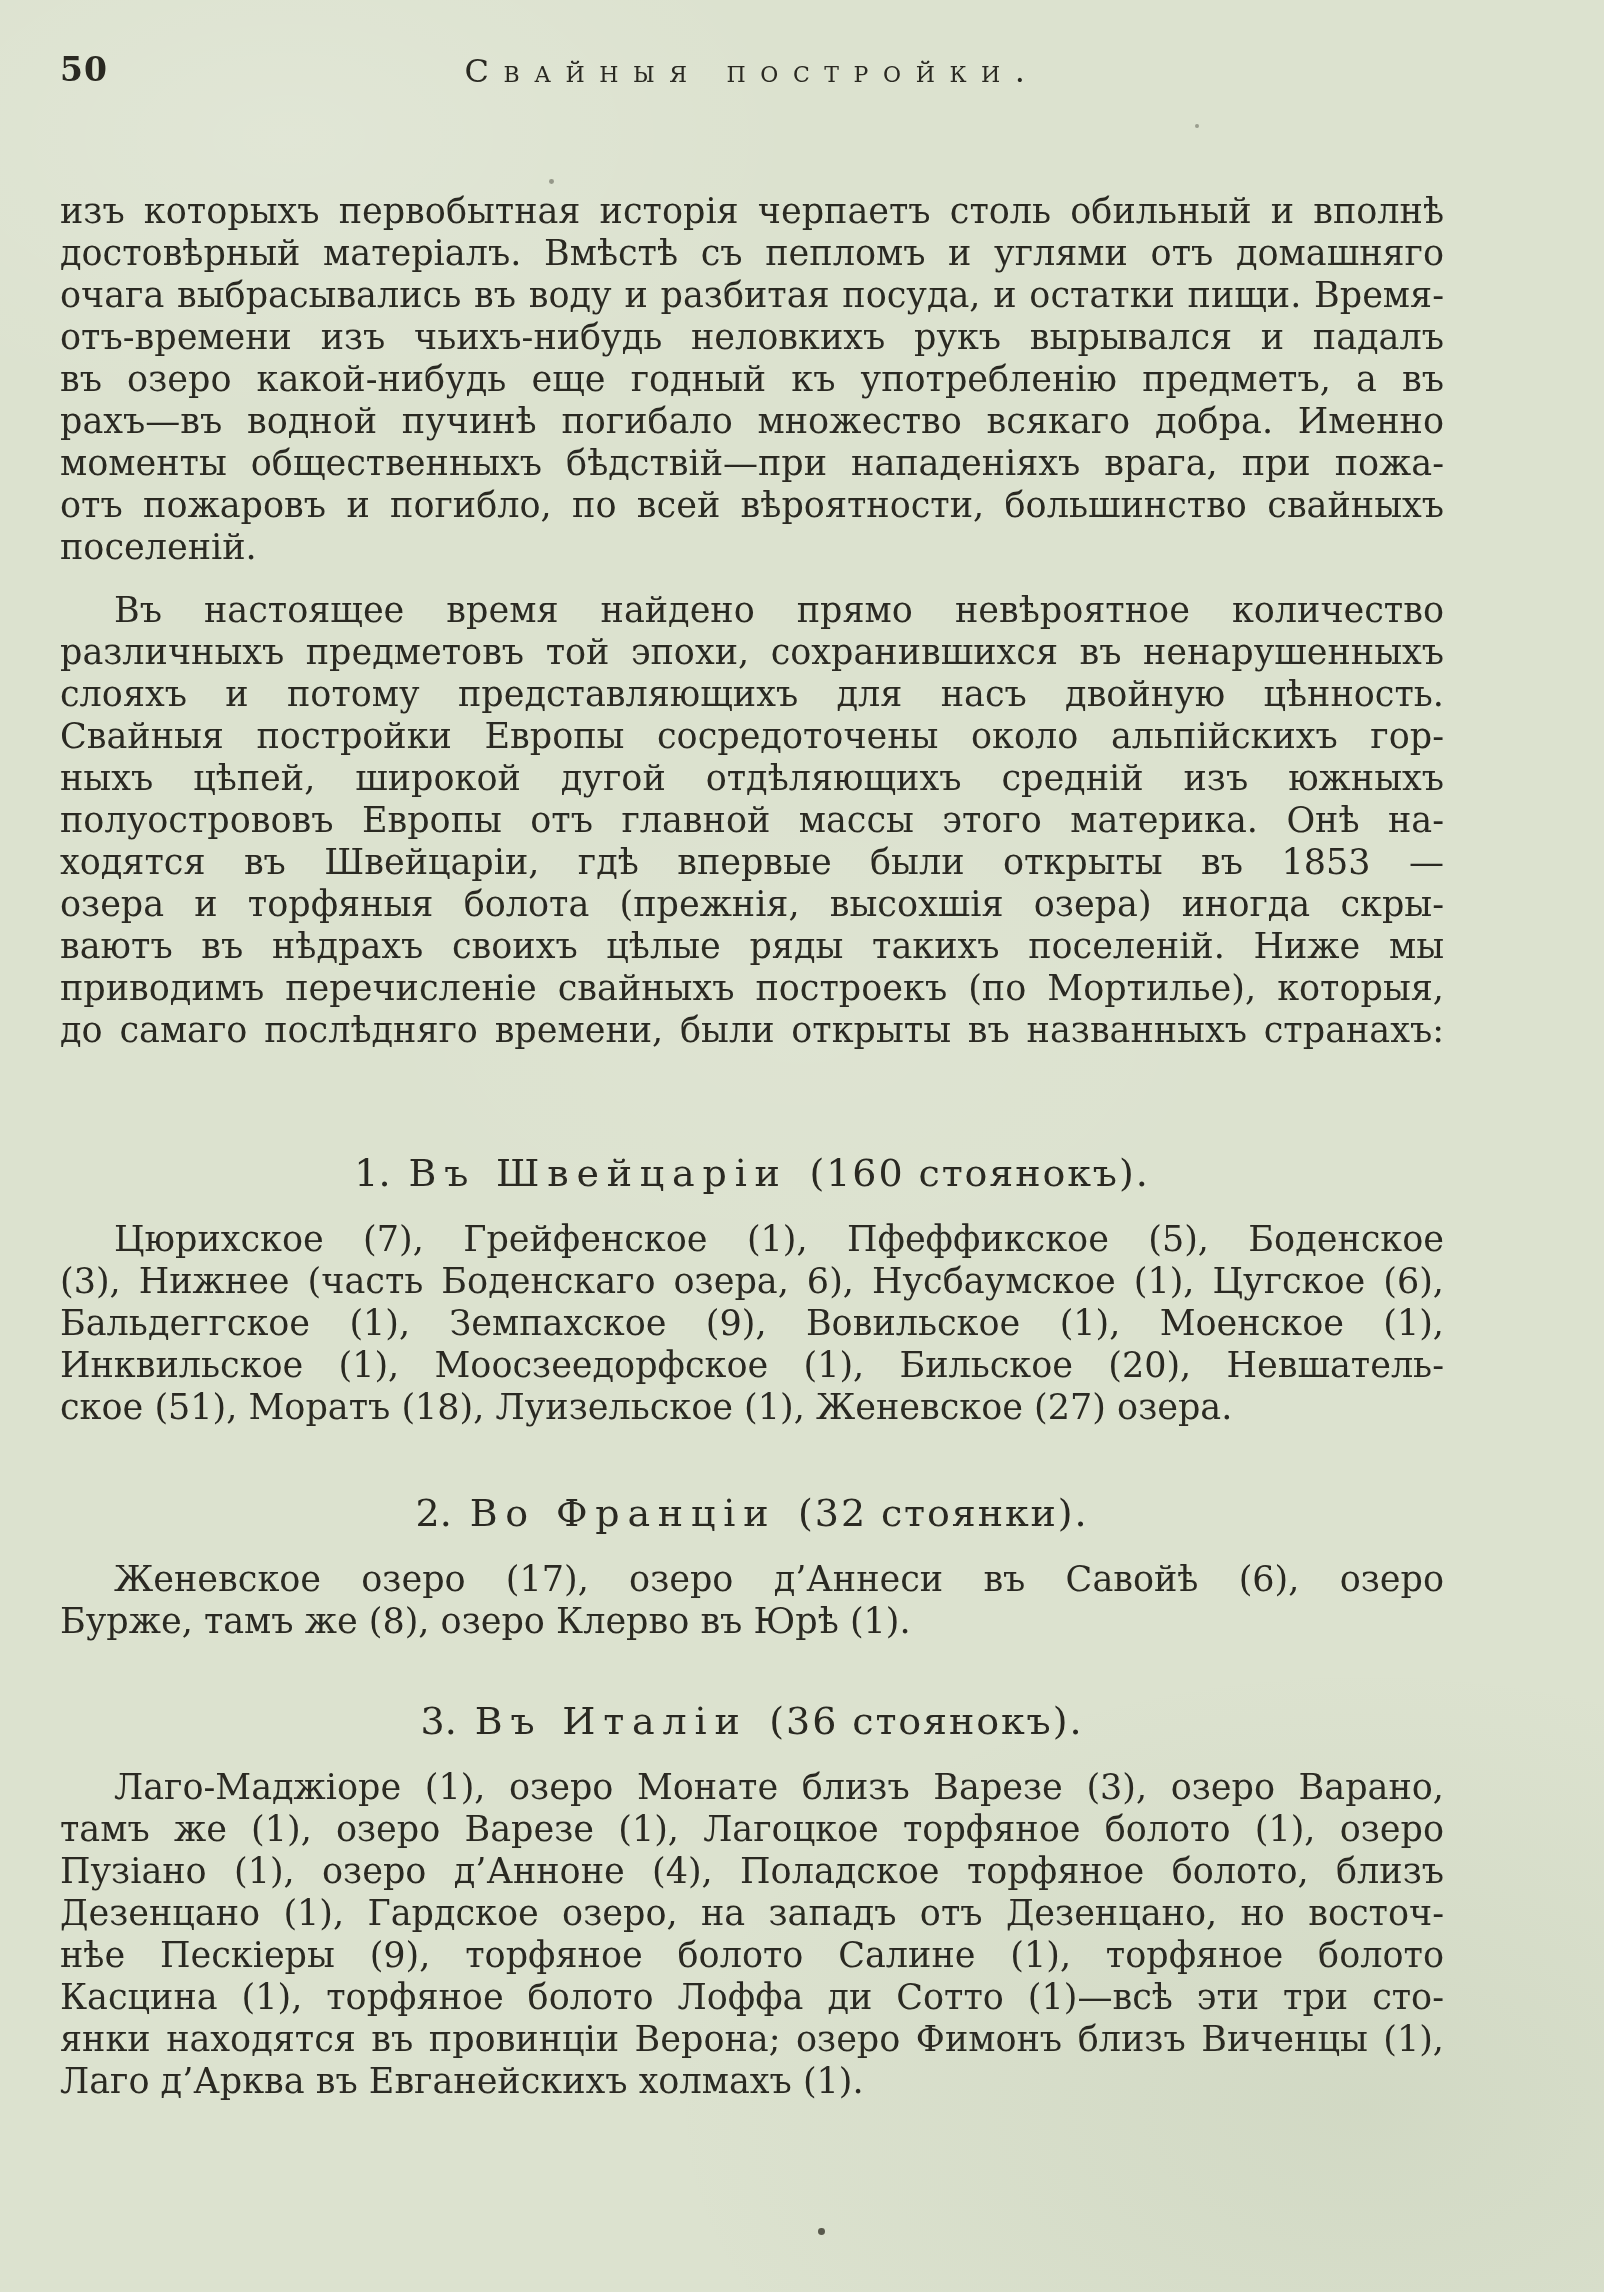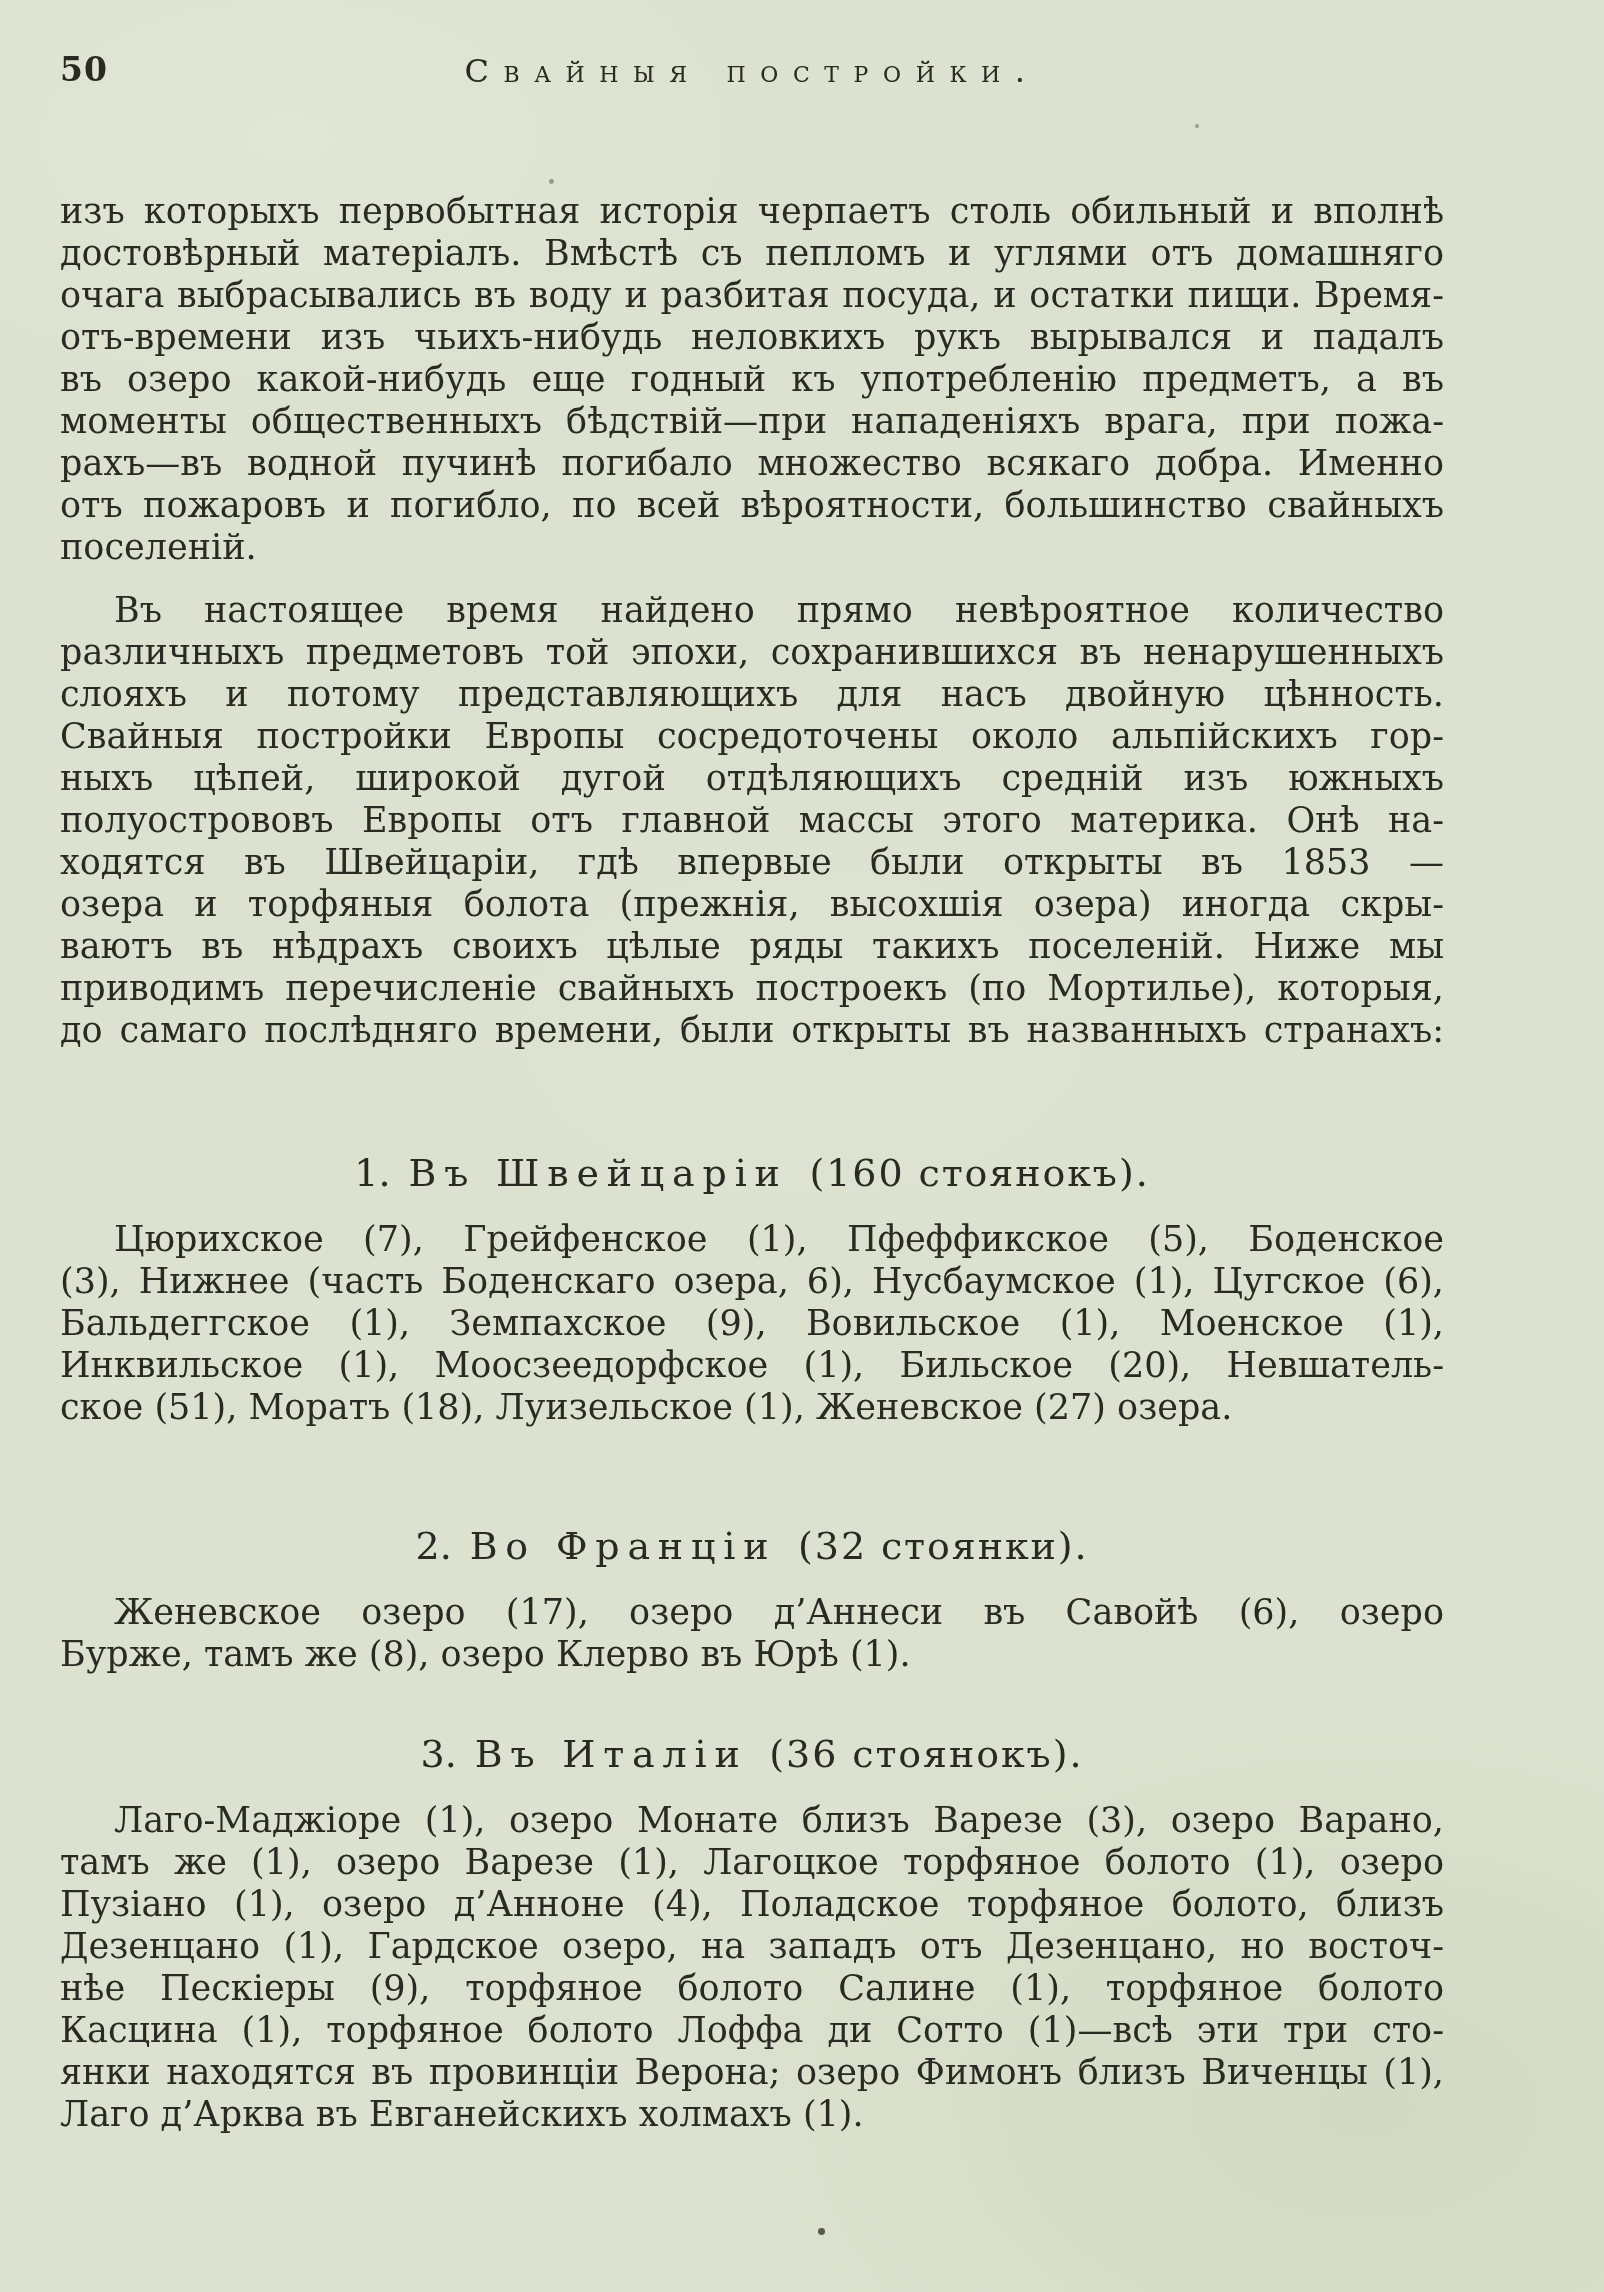--- a/index.html
+++ b/index.html
@@ -65,21 +65,21 @@
   .heading {
     text-align: center;
     font-size: 38px;
     line-height: 43px;
     margin-bottom: 23px;
     white-space: nowrap;
   }
   .heading .sp { letter-spacing: 7.8px; margin-left: 5.8px; }
   .heading .detail { margin-left: 9.7px; letter-spacing: 1.9px; }
   .h1 { margin-top: 101px; }
-  .h2 { margin-top: 97px; }
+  .h2 { margin-top: 64px; }
   .h3 { margin-top: 58px; }
   .speck {
     position: absolute;
     background: rgba(45,44,34,0.75);
     border-radius: 50%;
   }
   .speck.s1 { width: 6.8px; height: 6.8px; left: 818px; top: 2228px; }
   .speck.s2 { width: 4.9px; height: 4.9px; left: 549px; top: 179px; opacity: .55; }
   .speck.s3 { width: 3.9px; height: 3.9px; left: 1195px; top: 124px; opacity: .5; }
 </style>
@@ -94,22 +94,22 @@
   </div>
 
   <div class="content">
 
     <div class="para">
         <div class="line">изъ которыхъ первобытная исторія черпаетъ столь обильный и вполнѣ</div>
         <div class="line">достовѣрный матеріалъ. Вмѣстѣ съ пепломъ и углями отъ домашняго</div>
         <div class="line">очага выбрасывались въ воду и разбитая посуда, и остатки пищи. Время-</div>
         <div class="line">отъ-времени изъ чьихъ-нибудь неловкихъ рукъ вырывался и падалъ</div>
         <div class="line">въ озеро какой-нибудь еще годный къ употребленію предметъ, а въ</div>
+        <div class="line">рахъ—въ водной пучинѣ погибало множество всякаго добра. Именно</div>
         <div class="line">моменты общественныхъ бѣдствій—при нападеніяхъ врага, при пожа-</div>
-        <div class="line">рахъ—въ водной пучинѣ погибало множество всякаго добра. Именно</div>
         <div class="line">отъ пожаровъ и погибло, по всей вѣроятности, большинство свайныхъ</div>
         <div class="line">поселеній.</div>
       </div>
 
     <div class="para indent flush-last">
         <div class="line">Въ настоящее время найдено прямо невѣроятное количество</div>
         <div class="line">различныхъ предметовъ той эпохи, сохранившихся въ ненарушенныхъ</div>
         <div class="line">слояхъ и потому представляющихъ для насъ двойную цѣнность.</div>
         <div class="line">Свайныя постройки Европы сосредоточены около альпійскихъ гор-</div>
         <div class="line">ныхъ цѣпей, широкой дугой отдѣляющихъ средній изъ южныхъ</div>

